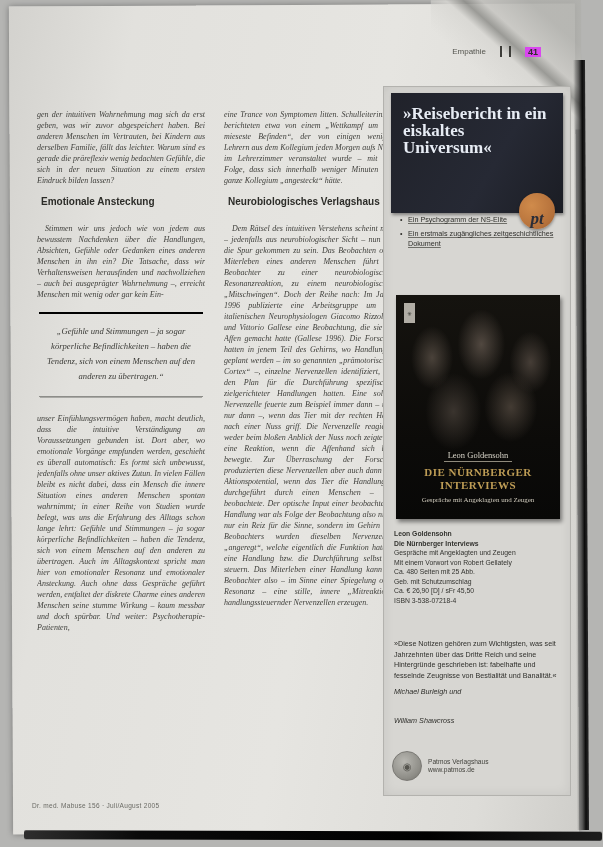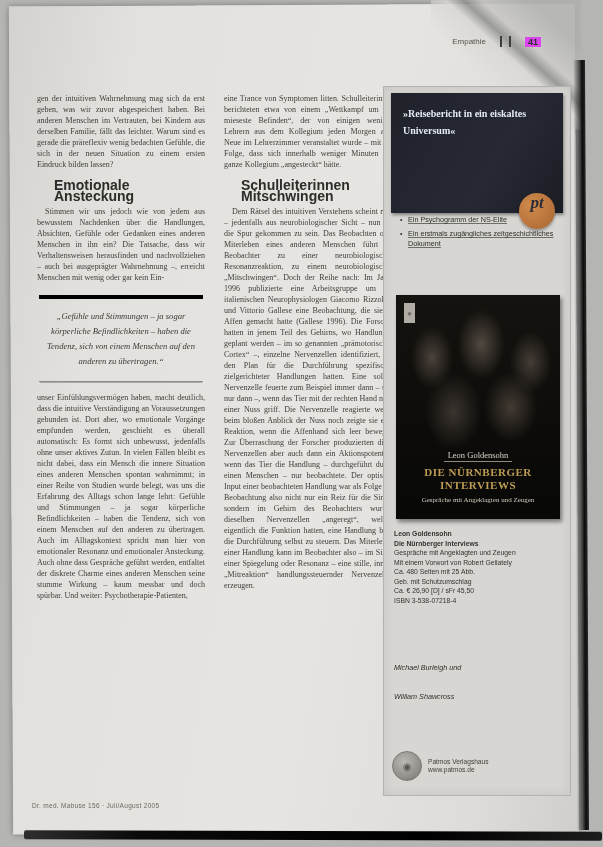--- a/index.html
+++ b/index.html
@@ -30,71 +30,71 @@
   }
   .bottom-bar{
     position:absolute;left:24px;top:831px;width:578px;height:9px;
     background:linear-gradient(to right,#2e2e2e,#0a0a0a 20%,#000 70%,#1c1c1c);
     transform:rotate(0.15deg);
     border-radius:2px;
     filter:blur(.4px);
   }
 
   
-  .hdr{position:absolute;right:62px;top:36px;display:flex;align-items:center;gap:14px;
+  .hdr{position:absolute;right:62px;top:46px;display:flex;align-items:center;gap:14px;
        font-family:"Liberation Sans",sans-serif;font-size:8px;color:#55554f;filter:blur(.25px);}
   .hdr .bars{display:inline-block;width:7px;height:11px;
        border-left:2px solid #3d3d39;border-right:2px solid #3d3d39;}
   .hdr .pnum{font-size:9px;font-weight:bold;color:#2f2f2b;background:#d946ef;padding:0 3px;}
   .ftr{position:absolute;left:32px;top:802px;font-family:"Liberation Sans",sans-serif;
        font-size:6.5px;color:#6a6a64;letter-spacing:.3px;filter:blur(.3px);}
 
   
   .col{
     position:absolute;top:93px;height:702px;overflow:hidden;
     font-size:8px;line-height:11px;color:#3e3e3a;text-align:justify;
     filter:blur(.3px);
   }
   .col-left{left:37px;width:168px;}
   .col-mid{left:224px;width:170px;}
-  .col p{margin:0 0 10px 0;text-indent:0;}
+  .col p{margin:16px 0 10px 0;text-indent:0;font-style:italic;}
   .col p.indent{text-indent:8px;margin-bottom:0;}
   h3.subhead{
-    font-family:"Liberation Sans",sans-serif;font-size:14px;color:#2c2c28;
-    margin:10px 0 4px 17px;font-weight:bold;
+    font-family:"Liberation Sans",sans-serif;font-size:10px;color:#2c2c28;
+    margin:10px 0 4px 4px;font-weight:bold;
   }
   .pullquote{
     margin:12px 2px 10px 2px;padding:10px 2px 12px 2px;
-    border-top:4px solid #000000;border-bottom:1px solid #8d8d89;
+    border-top:2px solid #000000;border-bottom:1px solid #8d8d89;
     box-shadow:0 2px 0 -1px #a9a9a5;
     font-style:italic;font-size:8.6px;line-height:15px;text-align:center;color:#3a3a36;
   }
 
   
   .ad{
     position:absolute;left:383px;top:86px;width:186px;height:708px;
     background:#d7d6d2;border:1px solid #b3b2ae;
     box-shadow:inset 0 0 12px rgba(0,0,0,.08);
     font-family:"Liberation Sans",sans-serif;
   }
   .ad-headbox{
     position:absolute;left:7px;top:6px;width:172px;height:120px;
     background:linear-gradient(120deg,#20222a,#262934 60%,#1b1d24);
     box-shadow:1px 2px 3px rgba(0,0,0,.4);
   }
   .ad-headline{
     padding:12px 10px 0 12px;
     font-family:"Liberation Serif",serif;font-weight:bold;
-    font-size:10px;line-height:17px;color:#e7ecf4;
+    font-size:17px;line-height:17px;color:#e7ecf4;
     filter:blur(.2px);
   }
   .pt-logo{
     position:absolute;right:8px;bottom:-16px;width:36px;height:36px;border-radius:50%;
     background:radial-gradient(circle at 35% 35%,#d08b4b,#b4703a 70%,#935a2e);
-    display:flex;align-items:flex-start;justify-content:center;
+    display:flex;align-items:flex-end;justify-content:center;
     box-shadow:0 2px 3px rgba(0,0,0,.35);
   }
   .pt-logo span{font-family:"Liberation Serif",serif;font-weight:bold;font-style:italic;
     font-size:17px;color:#2a2d38;}
   .ad-bullets{
     position:absolute;left:16px;top:128px;width:166px;
     font-size:7.2px;line-height:10px;color:#2f2f2b;filter:blur(.25px);
   }
   .ad-bullets .bi{display:flex;margin-bottom:4px;}
   .ad-bullets .bm{width:8px;flex:0 0 8px;font-size:7px;color:#2f2f2b;}
@@ -130,21 +130,21 @@
 
   .ad-details{
     position:absolute;left:10px;top:442px;width:168px;
     font-size:6.8px;line-height:9.5px;color:#33332f;filter:blur(.28px);
   }
   .ad-details .b{font-weight:bold;}
   .ad-review{
     position:absolute;left:10px;top:552px;width:168px;
     font-size:7.2px;line-height:10.5px;color:#2f2f2b;filter:blur(.28px);
   }
-  .ad-review .attr{margin-top:24px;font-style:italic;}
+  .ad-review .attr{margin-top:6px;font-style:italic;}
   .publisher{
     position:absolute;left:8px;bottom:14px;display:flex;align-items:center;gap:6px;filter:blur(.25px);
   }
   .pub-logo{
     width:28px;height:28px;border-radius:50%;
     background:radial-gradient(circle at 40% 35%,#b9b8b2,#8f8e88 65%,#6f6e68);
     border:1px solid #7a7974;
     display:flex;align-items:center;justify-content:center;
     font-size:10px;color:#55544e;font-family:"Liberation Serif",serif;
   }
@@ -168,21 +168,21 @@
   <div class="col col-left">
     <p>gen der intuitiven Wahrnehmung mag sich da erst geben, was wir zuvor abgespeichert haben. Bei anderen Menschen im Vertrauten, bei Kindern aus derselben Familie, fällt das leichter. Warum sind es gerade die präreflexiv wenig bedachten Gefühle, die sich in der neuen Situation zu einem ersten Eindruck bilden lassen?</p>
     <h3 class="subhead">Emotionale Ansteckung</h3>
     <p class="indent">Stimmen wir uns jedoch wie von jedem aus bewusstem Nachdenken über die Handlungen, Absichten, Gefühle oder Gedanken eines anderen Menschen in ihn ein? Die Tatsache, dass wir Verhaltensweisen herausfinden und nachvollziehen – auch bei ausgeprägter Wahrnehmung –, erreicht Menschen mit wenig oder gar kein Ein-</p>
     <div class="pullquote">„Gefühle und Stimmungen – ja sogar körperliche Befindlichkeiten – haben die Tendenz, sich von einem Menschen auf den anderen zu übertragen.“</div>
     <p>unser Einfühlungsvermögen haben, macht deutlich, dass die intuitive Verständigung an Voraussetzungen gebunden ist. Dort aber, wo emotionale Vorgänge empfunden werden, geschieht es überall automatisch: Es formt sich unbewusst, jedenfalls ohne unser aktives Zutun. In vielen Fällen bleibt es nicht dabei, dass ein Mensch die innere Situation eines anderen Menschen spontan wahrnimmt; in einer Reihe von Studien wurde belegt, was uns die Erfahrung des Alltags schon lange lehrt: Gefühle und Stimmungen – ja sogar körperliche Befindlichkeiten – haben die Tendenz, sich von einem Menschen auf den anderen zu übertragen. Auch im Alltagskontext spricht man hier von emotionaler Resonanz und emotionaler Ansteckung. Auch ohne dass Gespräche geführt werden, entfaltet der diskrete Charme eines anderen Menschen seine stumme Wirkung – kaum messbar und doch spürbar. Und weiter: Psychotherapie-Patienten,</p>
   </div>
 
   <div class="col col-mid">
     <p>eine Trance von Symptomen litten. Schulleiterinnen berichteten etwa von einem „Wettkampf um das mieseste Befinden“, der von einigen wenigen Lehrern aus dem Kollegium jeden Morgen aufs Neue im Lehrerzimmer veranstaltet wurde – mit der Folge, dass sich innerhalb weniger Minuten das ganze Kollegium „angesteckt“ hätte.</p>
-    <h3 class="subhead">Schulleiterinnen Mitschwingen</h3>
+    <h3 class="subhead">Neurobiologisches Verlagshaus</h3>
     <p class="indent">Dem Rätsel des intuitiven Verstehens scheint man – jedenfalls aus neurobiologischer Sicht – nun auf die Spur gekommen zu sein. Das Beobachten oder Miterleben eines anderen Menschen führt im Beobachter zu einer neurobiologischen Resonanzreaktion, zu einem neurobiologischen „Mitschwingen“. Doch der Reihe nach: Im Jahre 1996 publizierte eine Arbeitsgruppe um die italienischen Neurophysiologen Giacomo Rizzolatti und Vittorio Gallese eine Beobachtung, die sie an Affen gemacht hatte (Gallese 1996). Die Forscher hatten in jenem Teil des Gehirns, wo Handlungen geplant werden – im so genannten „prämotorischen Cortex“ –, einzelne Nervenzellen identifiziert, die den Plan für die Durchführung spezifischer zielgerichteter Handlungen hatten. Eine solche Nervenzelle feuerte zum Beispiel immer dann – und nur dann –, wenn das Tier mit der rechten Hand nach einer Nuss griff. Die Nervenzelle reagierte weder beim bloßen Anblick der Nuss noch zeigte sie eine Reaktion, wenn die Affenhand sich leer bewegte. Zur Überraschung der Forscher produzierten diese Nervenzellen aber auch dann ein Aktionspotential, wenn das Tier die Handlung – durchgeführt durch einen Menschen – nur beobachtete. Der optische Input einer beobachteten Handlung war als Folge der Beobachtung also nicht nur ein Reiz für die Sinne, sondern im Gehirn des Beobachters wurden dieselben Nervenzellen „angeregt“, welche eigentlich die Funktion hatten, eine Handlung bzw. die Durchführung selbst zu steuern. Das Miterleben einer Handlung kann im Beobachter also – im Sinne einer Spiegelung oder Resonanz – eine stille, innere „Mitreaktion“ handlungssteuernder Nervenzellen erzeugen.</p>
   </div>
 
   <div class="ad">
 
     <div class="ad-headbox">
       <div class="ad-headline">»Reisebericht in ein eiskaltes Universum«</div>
       <div class="pt-logo">
         <span>pt</span>
       </div>
@@ -213,20 +213,21 @@
       <div class="b">Die Nürnberger Interviews</div>
       <div>Gespräche mit Angeklagten und Zeugen</div>
       <div>Mit einem Vorwort von Robert Gellately</div>
       <div>Ca. 480 Seiten mit 25 Abb.</div>
       <div>Geb. mit Schutzumschlag</div>
       <div>Ca. € 26,90 [D] / sFr 45,50</div>
       <div>ISBN 3-538-07218-4</div>
     </div>
 
     <div class="ad-review">
+      <div>»Diese Notizen gehören zum Wichtigsten, was seit Jahrzehnten über das Dritte Reich und seine Hintergründe geschrieben ist: fabelhafte und fesselnde Zeugnisse von Bestialität und Banalität.«</div>
       <div class="attr">Michael Burleigh und</div>
       <div class="attr" style="margin-top:18px;">William Shawcross</div>
     </div>
 
     <div class="publisher">
       <div class="pub-logo">◉</div>
       <div class="pub-text">
         <div>Patmos Verlagshaus</div>
         <div>www.patmos.de</div>
       </div>

